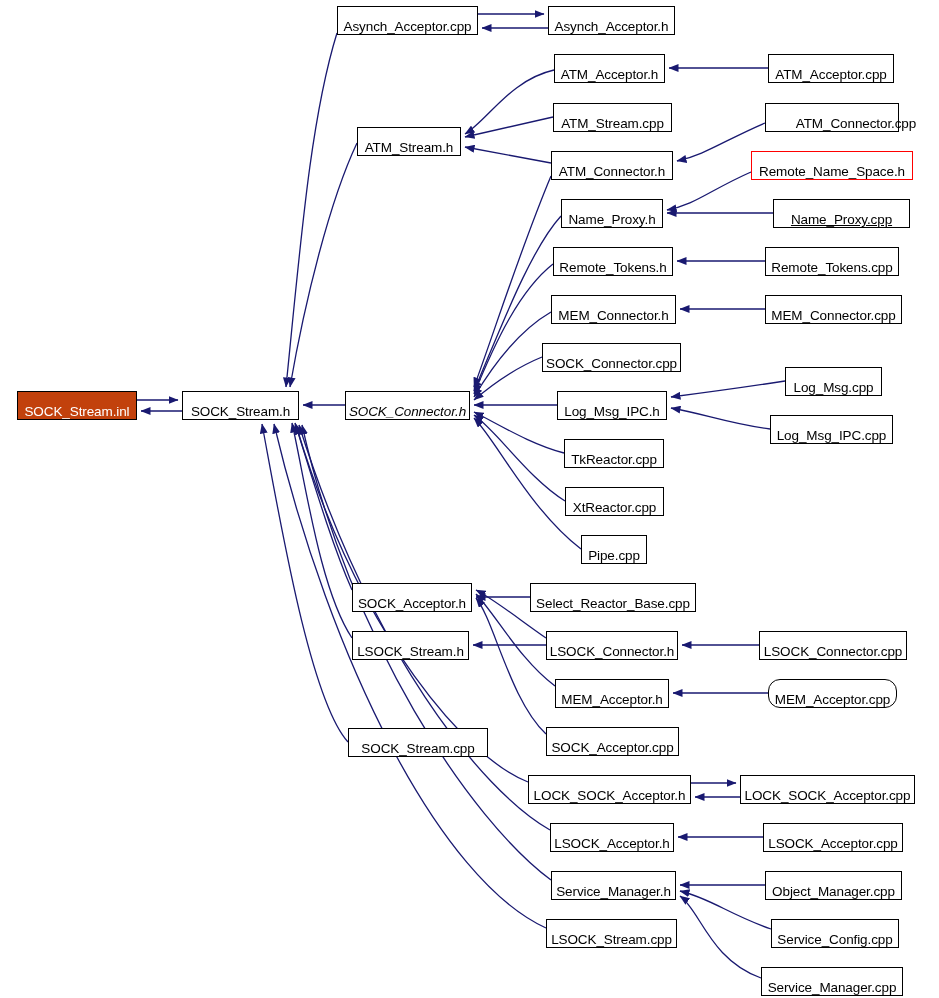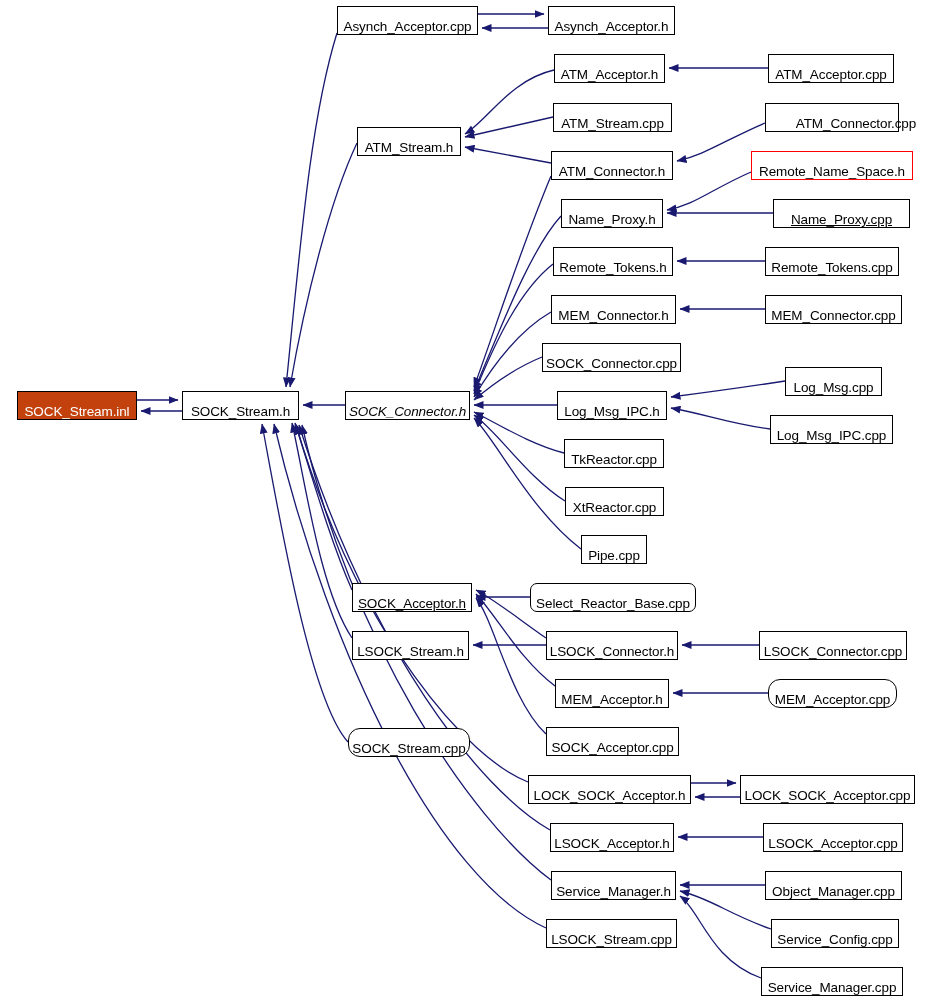--- a/index.html
+++ b/index.html
@@ -172,24 +172,24 @@
     </div>
   <div class="node" style="left:564px;top:439px;width:100px;height:29px;">
       <span>TkReactor.cpp</span>
     </div>
   <div class="node" style="left:565px;top:487px;width:99px;height:29px;">
       <span>XtReactor.cpp</span>
     </div>
   <div class="node" style="left:581px;top:535px;width:66px;height:29px;">
       <span>Pipe.cpp</span>
     </div>
-  <div class="node" style="left:352px;top:583px;width:120px;height:29px;text-decoration:underline;">
+  <div class="node" style="left:352px;top:583px;width:120px;height:29px;">
       <span>SOCK_Acceptor.h</span>
     </div>
-  <div class="node" style="left:530px;top:583px;width:166px;height:29px;border-radius:7px;">
+  <div class="node" style="left:530px;top:583px;width:166px;height:29px;">
       <span>Select_Reactor_Base.cpp</span>
     </div>
   <div class="node" style="left:352px;top:631px;width:117px;height:29px;">
       <span>LSOCK_Stream.h</span>
     </div>
   <div class="node" style="left:546px;top:631px;width:132px;height:29px;">
       <span>LSOCK_Connector.h</span>
     </div>
   <div class="node" style="left:759px;top:631px;width:148px;height:29px;">
       <span>LSOCK_Connector.cpp</span>
@@ -220,20 +220,20 @@
     </div>
   <div class="node" style="left:765px;top:871px;width:137px;height:29px;">
       <span>Object_Manager.cpp</span>
     </div>
   <div class="node" style="left:771px;top:919px;width:128px;height:29px;">
       <span>Service_Config.cpp</span>
     </div>
   <div class="node" style="left:761px;top:967px;width:142px;height:29px;">
       <span>Service_Manager.cpp</span>
     </div>
-  <div class="node" style="left:348px;top:728px;width:122px;height:29px;border-radius:12px;">
+  <div class="node" style="left:348px;top:728px;width:140px;height:29px;">
       <span>SOCK_Stream.cpp</span>
     </div>
   <div class="node" style="left:546px;top:919px;width:131px;height:29px;">
       <span>LSOCK_Stream.cpp</span>
     </div>
 
 </div>
 
 </body></html>

